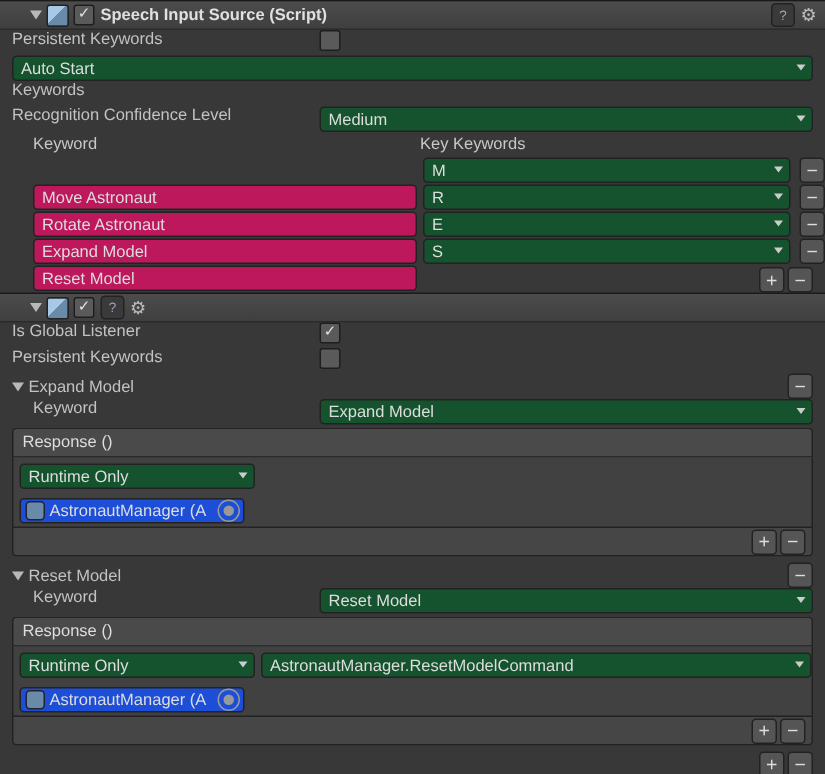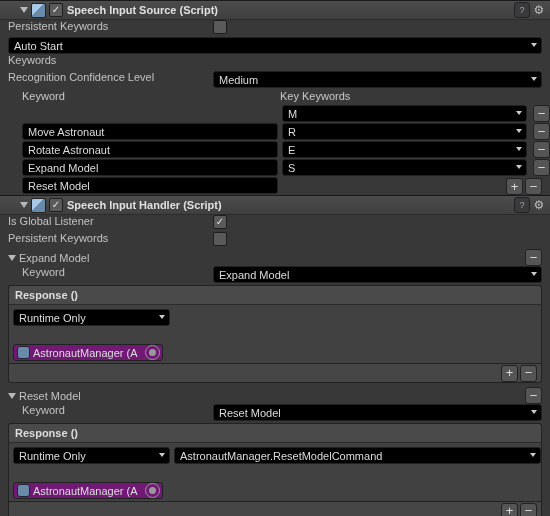--- a/index.html
+++ b/index.html
@@ -52,63 +52,63 @@
   .gear{
     width:14px;height:14px;margin-right:4px;cursor:pointer;
     display:flex;align-items:center;justify-content:center;color:#bbb;font-size:12px;
   }
   .row{display:flex;height:17px;padding-left:8px}
   .row.ind{padding-left:22px}
   .lbl{flex:0 0 205px;color:#c2c2c2;white-space:nowrap}
   .row.ind .lbl{flex:0 0 191px}
   .field{flex:1;display:flex;align-items:center;margin-right:8px}
   .dd{
-    height:15px;flex:1;background:#000000;border:1px solid #222;border-radius:3px;
+    height:15px;flex:1;background:#14532d;border:1px solid #222;border-radius:3px;
     display:flex;align-items:center;padding:0 5px;color:#ddd;position:relative;
     cursor:pointer;
   }
   .dd::after{
     content:"";position:absolute;right:4px;top:5px;
     width:0;height:0;border-left:3px solid transparent;border-right:3px solid transparent;
     border-top:4px solid #ccc;
   }
   .kw-hdr{display:flex;padding-left:22px;height:16px;align-items:center}
   .kw-hdr span:first-child{flex:0 0 258px}
   .kw-row{display:flex;align-items:center;height:17px;padding-left:22px;margin-top:1px}
   .txt-in{
-    height:15px;background:#000000;border:1px solid #222;border-radius:3px;
+    height:15px;background:#be185d;border:1px solid #222;border-radius:3px;
     padding:0 5px;color:#ddd;display:flex;align-items:center;margin-top:36px;
   }
   .kw-row .txt-in{flex:0 0 244px;margin-right:4px}
   .kw-row .dd{flex:1;margin-right:4px}
   .sq-btn{
     width:15px;height:15px;border:1px solid #222;background:#555;border-radius:3px;
     display:flex;align-items:center;justify-content:center;color:#ddd;font-size:13px;
     margin-left:2px;cursor:pointer;line-height:0;
   }
   .footer-btns{display:flex;justify-content:flex-end;height:17px;align-items:center;padding-right:8px;margin-top:2px}
   .sect-fold{
     display:flex;align-items:center;height:17px;padding-left:8px;
   }
   .sect-fold .lbl2{color:#c2c2c2;flex:1}
   .resp-hdr{
     height:18px;background:#4a4a4a;border:1px solid #222;border-bottom-color:#2b2b2b;
     border-radius:3px 3px 0 0;margin:2px 8px 0 8px;
-    display:flex;align-items:center;padding-left:6px;font-weight:bold;color:#ddd;
+    display:flex;align-items:center;padding-left:6px;font-weight:normal;color:#ddd;
   }
   .resp-body{
     border:1px solid #222;border-top:none;margin:0 8px;background:#414141;
     padding:4px 0 2px 4px;
   }
   .resp-row{display:flex;align-items:center;gap:4px}
   .dd.sm{flex:0 0 145px}
   .dd.big{flex:1}
   .obj{
-    height:15px;background:#701a75;border:1px solid #222;border-radius:3px;
-    display:flex;align-items:center;padding-left:3px;color:#ddd;flex:0 0 145px;margin-top:18px;
+    height:15px;background:#1d4ed8;border:1px solid #222;border-radius:3px;
+    display:flex;align-items:center;padding-left:3px;color:#ddd;flex:0 0 145px;margin-top:6px;
   }
   .obj .dot{
     width:11px;height:11px;border-radius:3px;background:#6a8aaa;
     margin-right:3px;border:1px solid #223;
     display:flex;align-items:center;justify-content:center;font-size:8px;color:#fff;
   }
   .obj .tgt{
     width:13px;height:13px;margin-left:auto;margin-right:2px;
     border-radius:50%;border:1px solid #999;position:relative;cursor:pointer;
   }
@@ -198,21 +198,20 @@
     <div class="sq-btn">+</div>
     <div class="sq-btn">−</div>
   </div>
 </div>
 
 <div class="component">
   <div class="hdr">
     <div class="fold"></div>
     <div class="script-icon"></div>
     <div class="chk on"></div>
-    <div class="hdr-title">Speech Input Handler (Script)</div>
     <div class="help">?</div>
     <div class="gear">⚙</div>
   </div>
 
   <div class="row">
     <div class="lbl">Is Global Listener</div>
     <div class="chk on"></div>
   </div>
 
   <div class="row">

